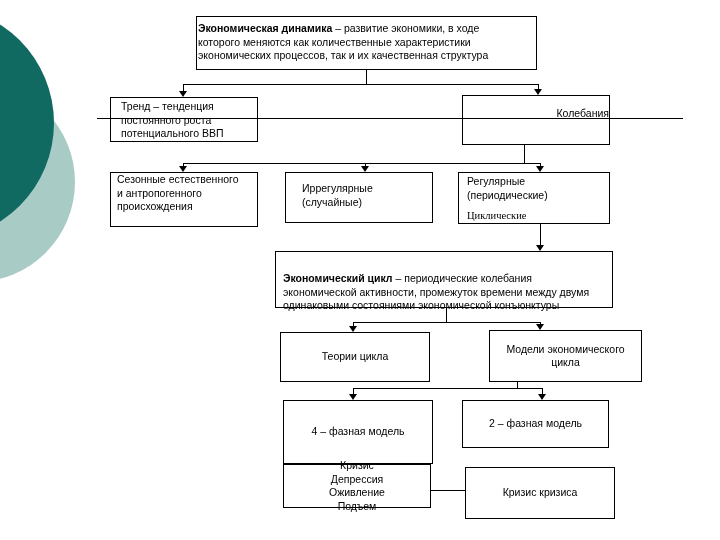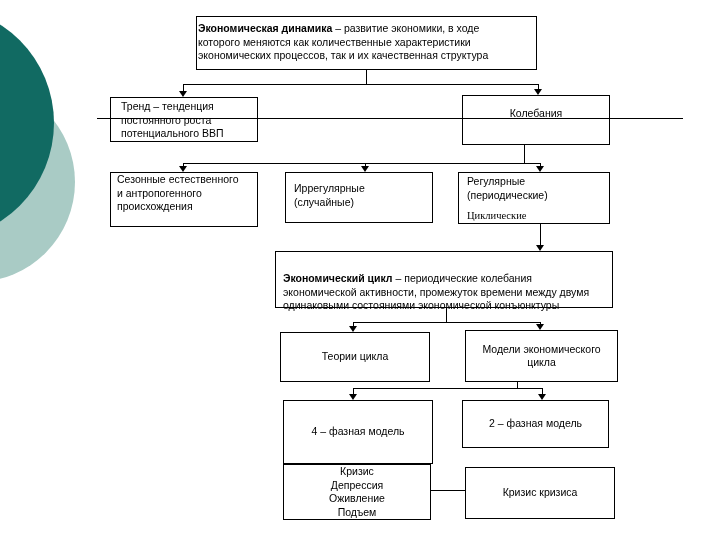--- a/index.html
+++ b/index.html
@@ -23,31 +23,31 @@
   .vline{width:1px;}
   .topline{z-index:5;}
   .arr{
     position:absolute;width:0;height:0;z-index:3;
     border-left:4px solid transparent;border-right:4px solid transparent;
     border-top:6px solid #000;
   }
 
   #n-topdef{left:196px;top:16px;width:341px;height:54px;padding:5px 1px;}
   #n-trend{left:110px;top:97px;width:148px;height:45px;padding:2px 10px;}
-  #n-koleb{left:462px;top:95px;width:148px;height:50px;padding-top:11px;text-align:center;}
+  #n-koleb{left:462px;top:95px;width:148px;height:50px;padding-top:11px;text-align:right;}
   #n-sezon{left:110px;top:172px;width:148px;height:55px;padding:0 6px;}
-  #n-irreg{left:285px;top:172px;width:148px;height:51px;padding:9px 8px;}
+  #n-irreg{left:285px;top:172px;width:148px;height:51px;padding:9px 16px;}
   #n-regul{left:458px;top:172px;width:152px;height:52px;padding:2px 8px;white-space:pre-line;}
   #n-regul .gap{display:block;margin-top:7px;font-family:Liberation Serif, serif;}
   #n-cycledef{left:275px;top:251px;width:338px;height:57px;padding:20px 7px;}
   #n-teorii{left:280px;top:332px;width:150px;height:50px;}
-  #n-modeli{left:465px;top:330px;width:153px;height:52px;}
+  #n-modeli{left:489px;top:330px;width:153px;height:52px;}
   #n-m4{left:283px;top:400px;width:150px;height:64px;}
   #n-m2{left:462px;top:400px;width:147px;height:48px;}
-  #n-krizis{left:283px;top:464px;width:148px;height:56px;}
+  #n-krizis{left:283px;top:464px;width:148px;height:44px;}
   #n-formy{left:465px;top:467px;width:150px;height:52px;}
 </style>
 </head>
 <body>
 
 <div class="slide">
 
   <div class="circle circle-light"></div>
   <div class="circle circle-dark"></div>
 

